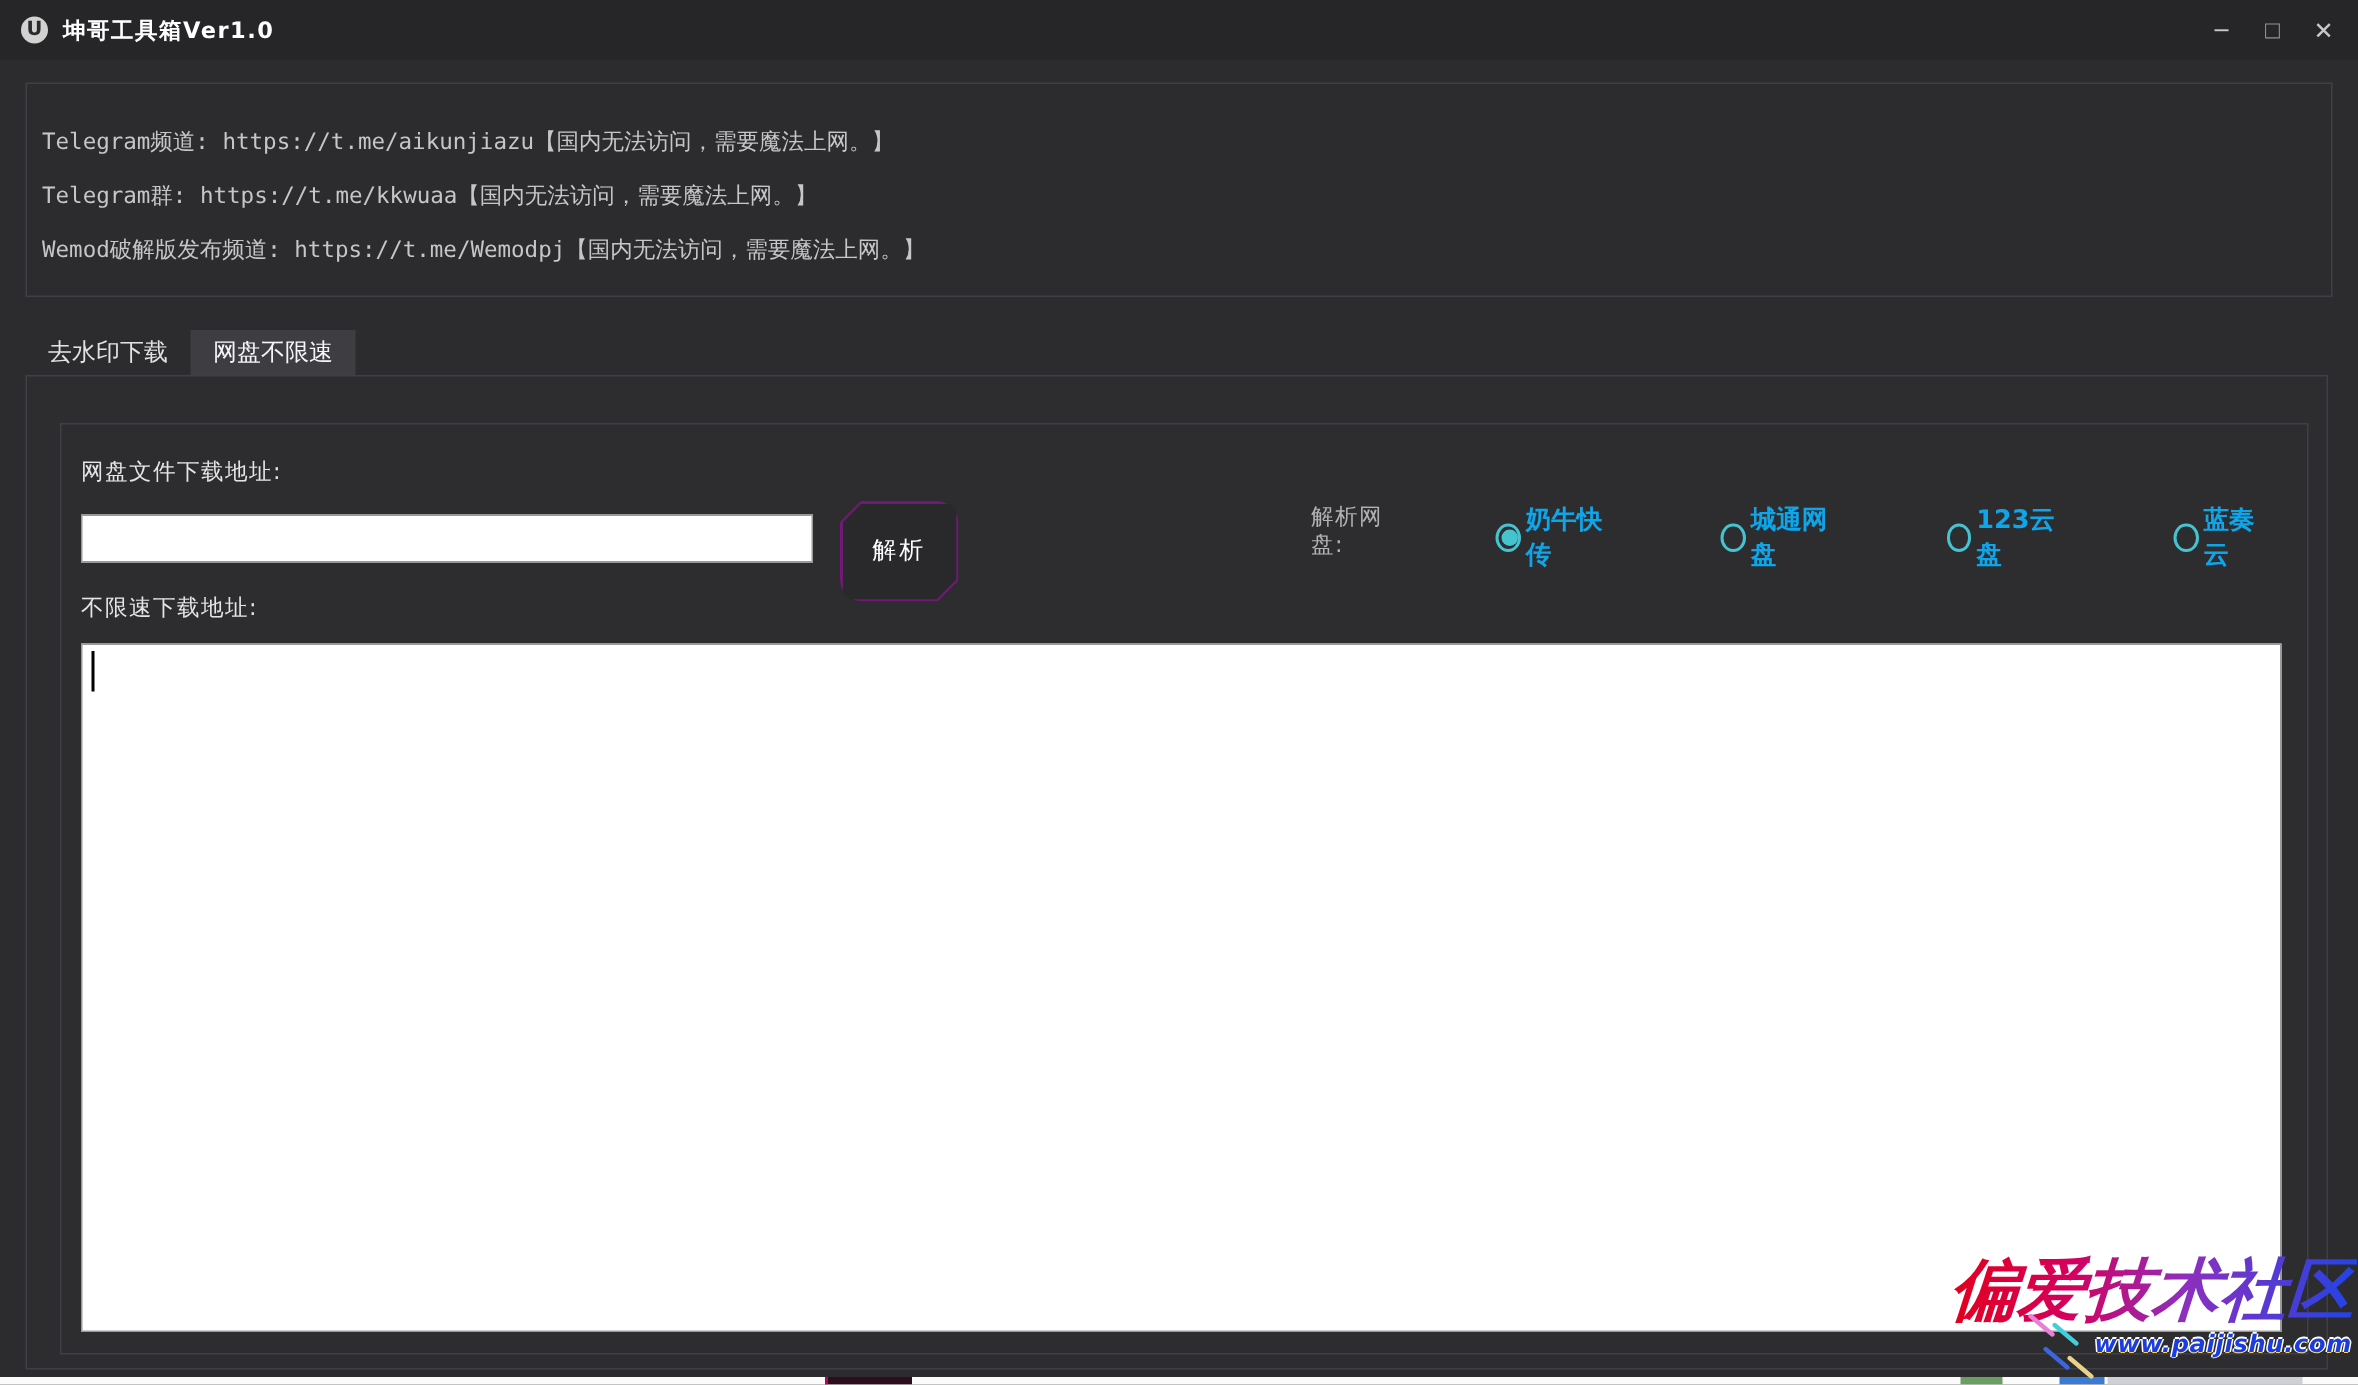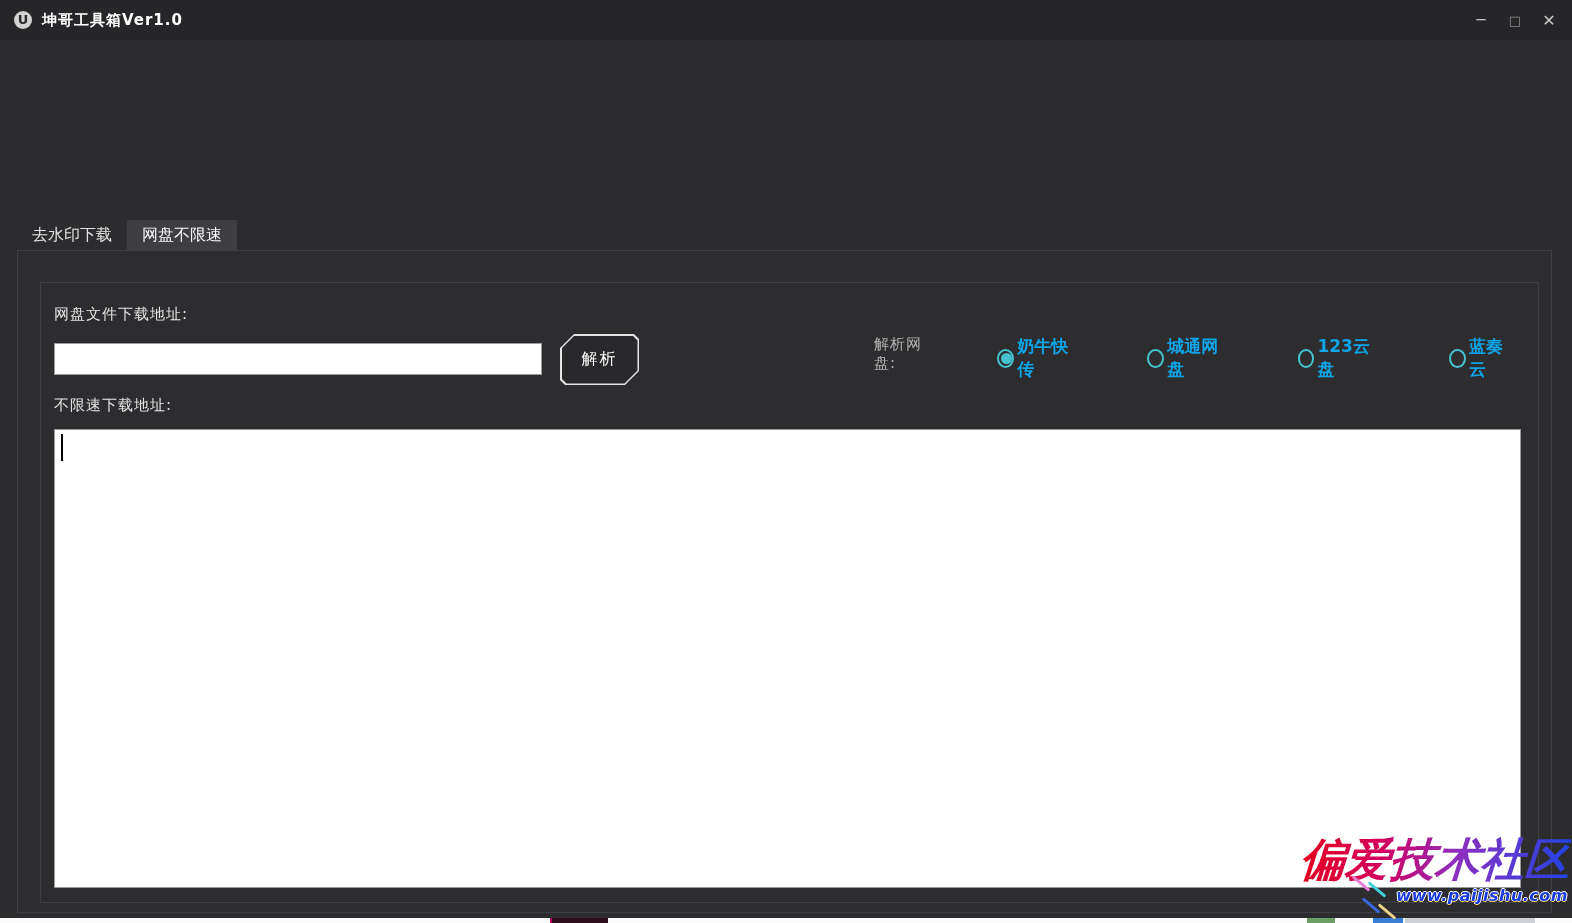--- a/index.html
+++ b/index.html
@@ -43,24 +43,24 @@
 
   .field-label { position:absolute; font-size:15px; color:#e5e5e5; letter-spacing:1px; }
   .lbl-url { left:13px; top:22px; }
   .lbl-result { left:13px; top:113px; }
 
   .url-input { position:absolute; left:13px; top:60px; width:488px; height:32px;
                background:#ffffff; border:1px solid #9a9a9a; outline:none;
                font-size:15px; padding:0 6px; color:#000; }
 
   
-  .parse-btn { position:absolute; left:519px; top:51px; width:79px; height:51px;
-               background:#e5e5e5; cursor:pointer;
+  .parse-btn { position:absolute; left:519px; top:51px; width:79px; height:67px;
+               background:#701a75; cursor:pointer;
                clip-path:polygon(14px 0, calc(100% - 5px) 0, 100% 5px, 100% calc(100% - 14px),
-                                 calc(100% - 14px) 100%, 5px 100%, 0 calc(100% - 5px), 0 14px); }
+                                 calc(100% - 14px) 100%, 5px 100%, 0 calc(100% - 5px), 0 14px);border-radius:15px; }
   .parse-btn .inner { position:absolute; left:1.5px; top:1.5px; right:1.5px; bottom:1.5px;
                background:#29292c; display:flex; align-items:center; justify-content:center;
                color:#ffffff; font-size:16px; letter-spacing:2px;
                clip-path:polygon(13px 0, calc(100% - 5px) 0, 100% 5px, 100% calc(100% - 13px),
                                  calc(100% - 13px) 100%, 5px 100%, 0 calc(100% - 5px), 0 13px); }
 
   
   .provider-row { position:absolute; left:833px; top:52px; height:26px;
                   display:flex; align-items:flex-start;gap:47px; }
   .prov-label { font-size:15px; color:#b2b2b2; margin-right:16px; letter-spacing:1px; }
@@ -111,20 +111,25 @@
     <div class="titlebar">
       <span class="app-icon">U</span>
       <span class="title">坤哥工具箱Ver1.0</span>
       <div class="win-controls">
         <span class="win-btn min">─</span>
         <span class="win-btn max">□</span>
         <span class="win-btn close">✕</span>
       </div>
     </div>
 
+    <div class="info-box">
+      <div>Telegram频道: https://t.me/aikunjiazu【国内无法访问，需要魔法上网。】</div>
+      <div>Telegram群: https://t.me/kkwuaa【国内无法访问，需要魔法上网。】</div>
+      <div>Wemod破解版发布频道: https://t.me/Wemodpj【国内无法访问，需要魔法上网。】</div>
+    </div>
 
     <div class="tabstrip">
       <div class="tab">去水印下载</div>
       <div class="tab selected">网盘不限速</div>
     </div>
 
     <div class="tabpanel">
       <div class="groupbox">
 
         <div class="field-label lbl-url">网盘文件下载地址:</div>

